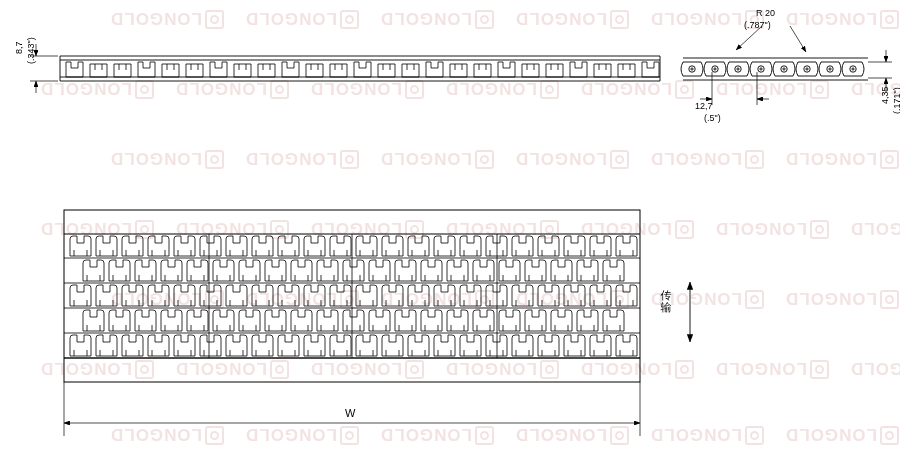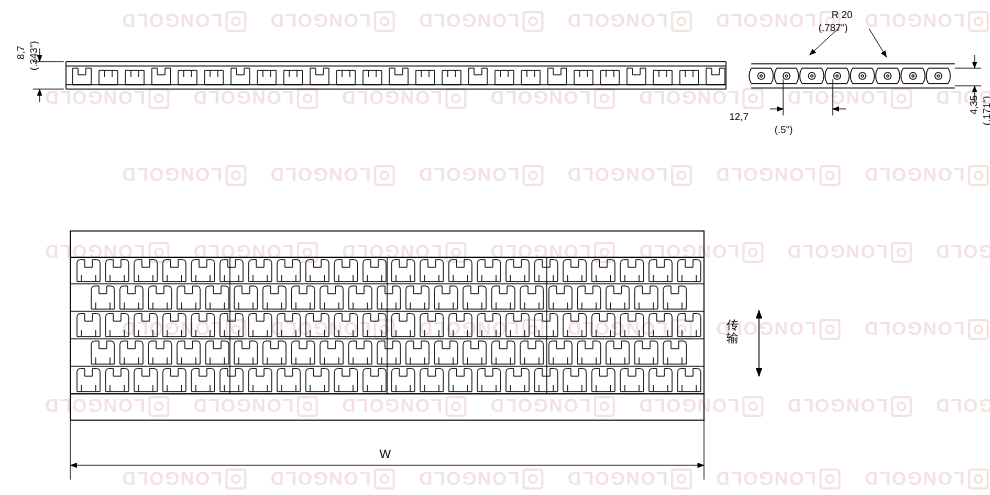--- a/index.html
+++ b/index.html
@@ -846,21 +846,21 @@
       <line x1="690" y1="282" x2="690" y2="342" marker-start="url(#arrStart)" marker-end="url(#arrEnd)"></line>
     </g>
   </svg>
 
   <div class="lbl vert" style="left:14px; top:54px;">8,7</div>
   <div class="lbl vert" style="left:26px; top:64px;">(.343")</div>
 
   <div class="lbl" style="left:756px; top:8px;">R 20</div>
   <div class="lbl" style="left:744px; top:20px;">(.787")</div>
 
-  <div class="lbl" style="left:663px; top:101px;">12,7</div>
+  <div class="lbl" style="left:695px; top:101px;">12,7</div>
   <div class="lbl" style="left:704px; top:113px;">(.5")</div>
 
   <div class="lbl vert" style="left:880px; top:104px;">4,35</div>
   <div class="lbl vert" style="left:892px; top:114px;">(.171")</div>
 
   <div class="lbl big" style="left:345px; top:407px;">W</div>
 
   <div class="cjk" style="position:absolute; left:657px; top:290px; width:18px;">
     <div>传</div>
     <div>输</div>

